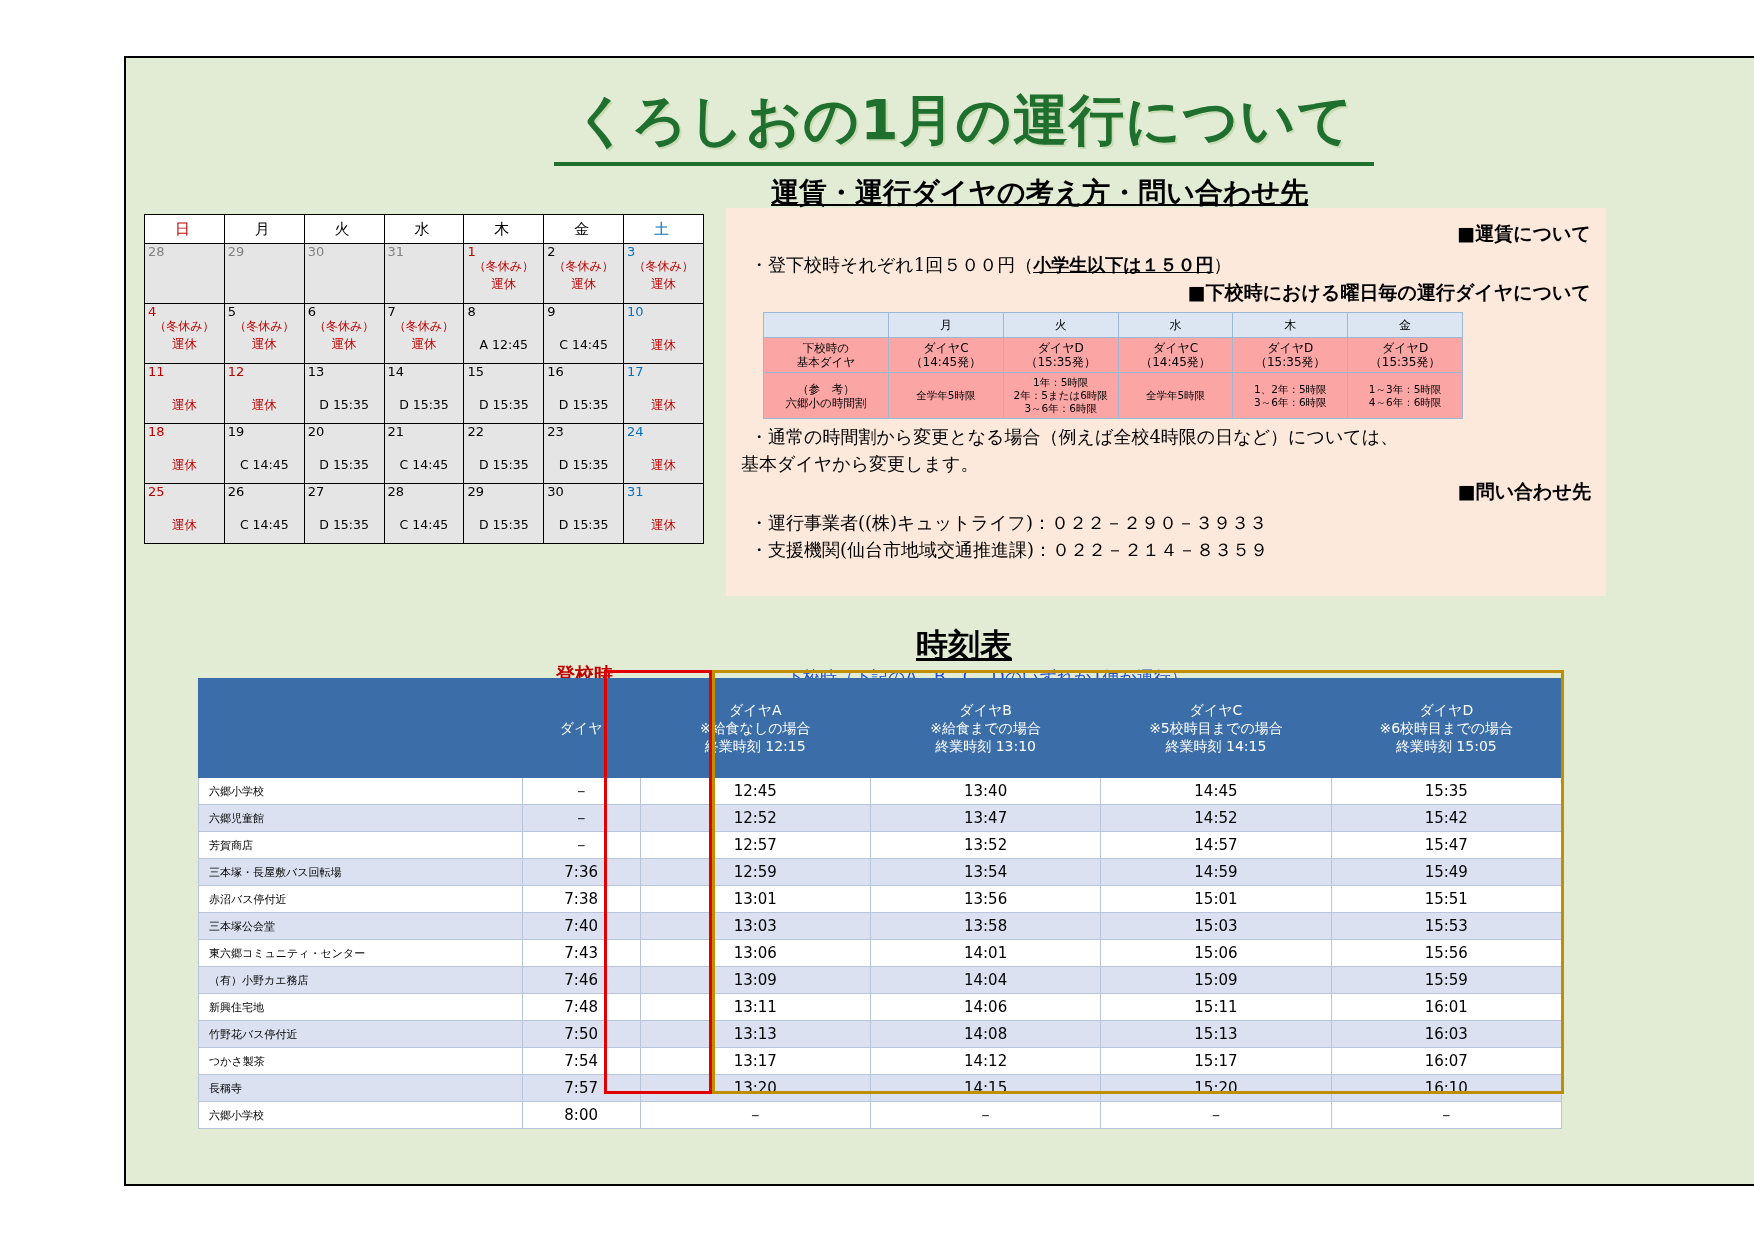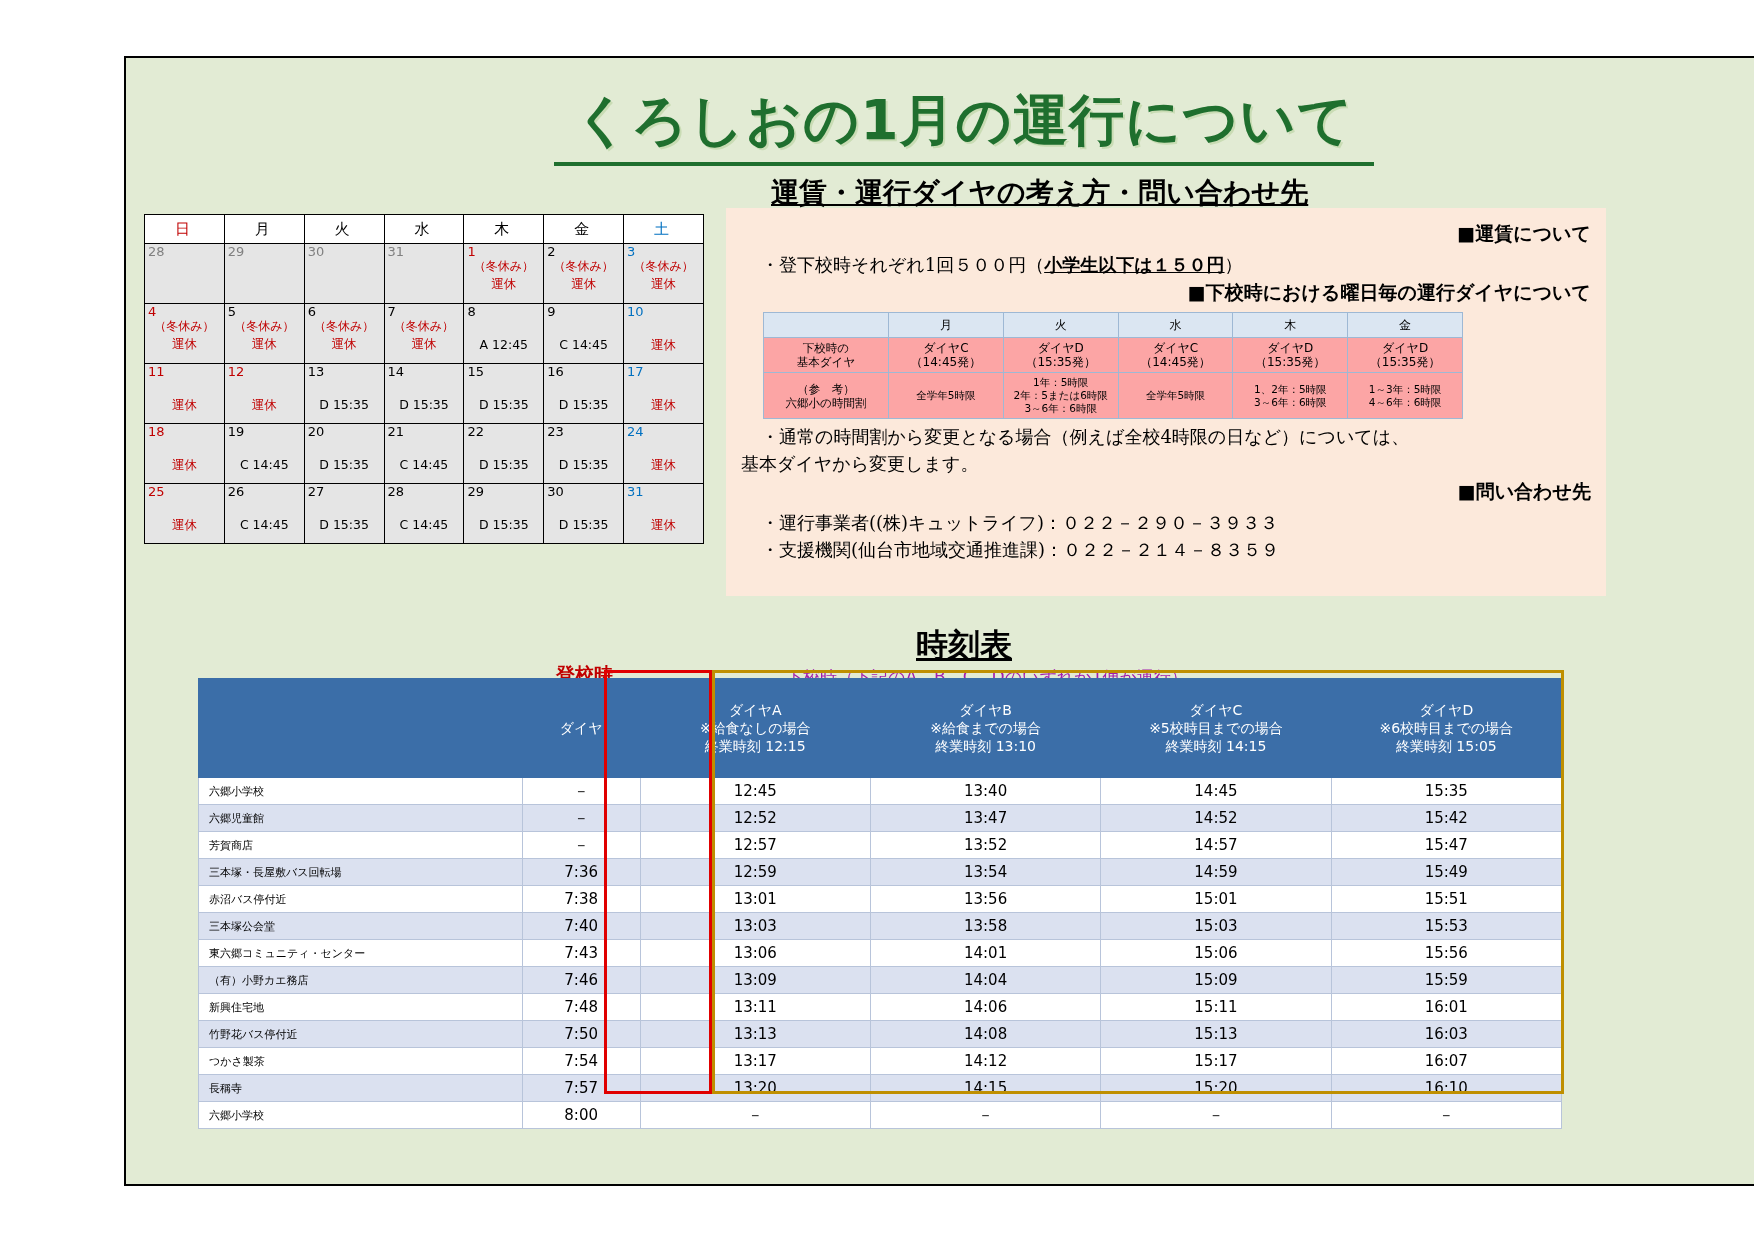--- a/index.html
+++ b/index.html
@@ -120,21 +120,21 @@
     font-family: "DejaVu Sans", sans-serif;
   }
   .info-h {
     font-size: 19px;
     font-weight: bold;
     margin: 2px 0 6px 0;
     text-align: right;
   }
   .info-line {
     font-size: 18px;
-    margin: 3px 0 3px 20px;
+    margin: 3px 0 3px 9px;
     font-family: "DejaVu Serif", serif;
   }
   .u-bold { text-decoration: underline; font-weight: bold; }
 
   .diatable {
     border-collapse: collapse;
     margin: 6px 0 6px 22px;
     table-layout: fixed;
     width: 700px;
     background: #eaf1f8;
@@ -175,21 +175,21 @@
     font-weight: bold;
     font-size: 19px;
     color: #c00000;
   }
   .tt-sub-right {
     position: absolute;
     left: 660px;
     top: 608px;
     font-family: "DejaVu Sans", sans-serif;
     font-size: 17px;
-    color: #a21caf;
+    color: #1d4ed8;
   }
 
   .tt-wrap {
     position: absolute;
     left: 72px;
     top: 620px;
     width: 1364px;
   }
   table.timetable {
     border-collapse: collapse;

